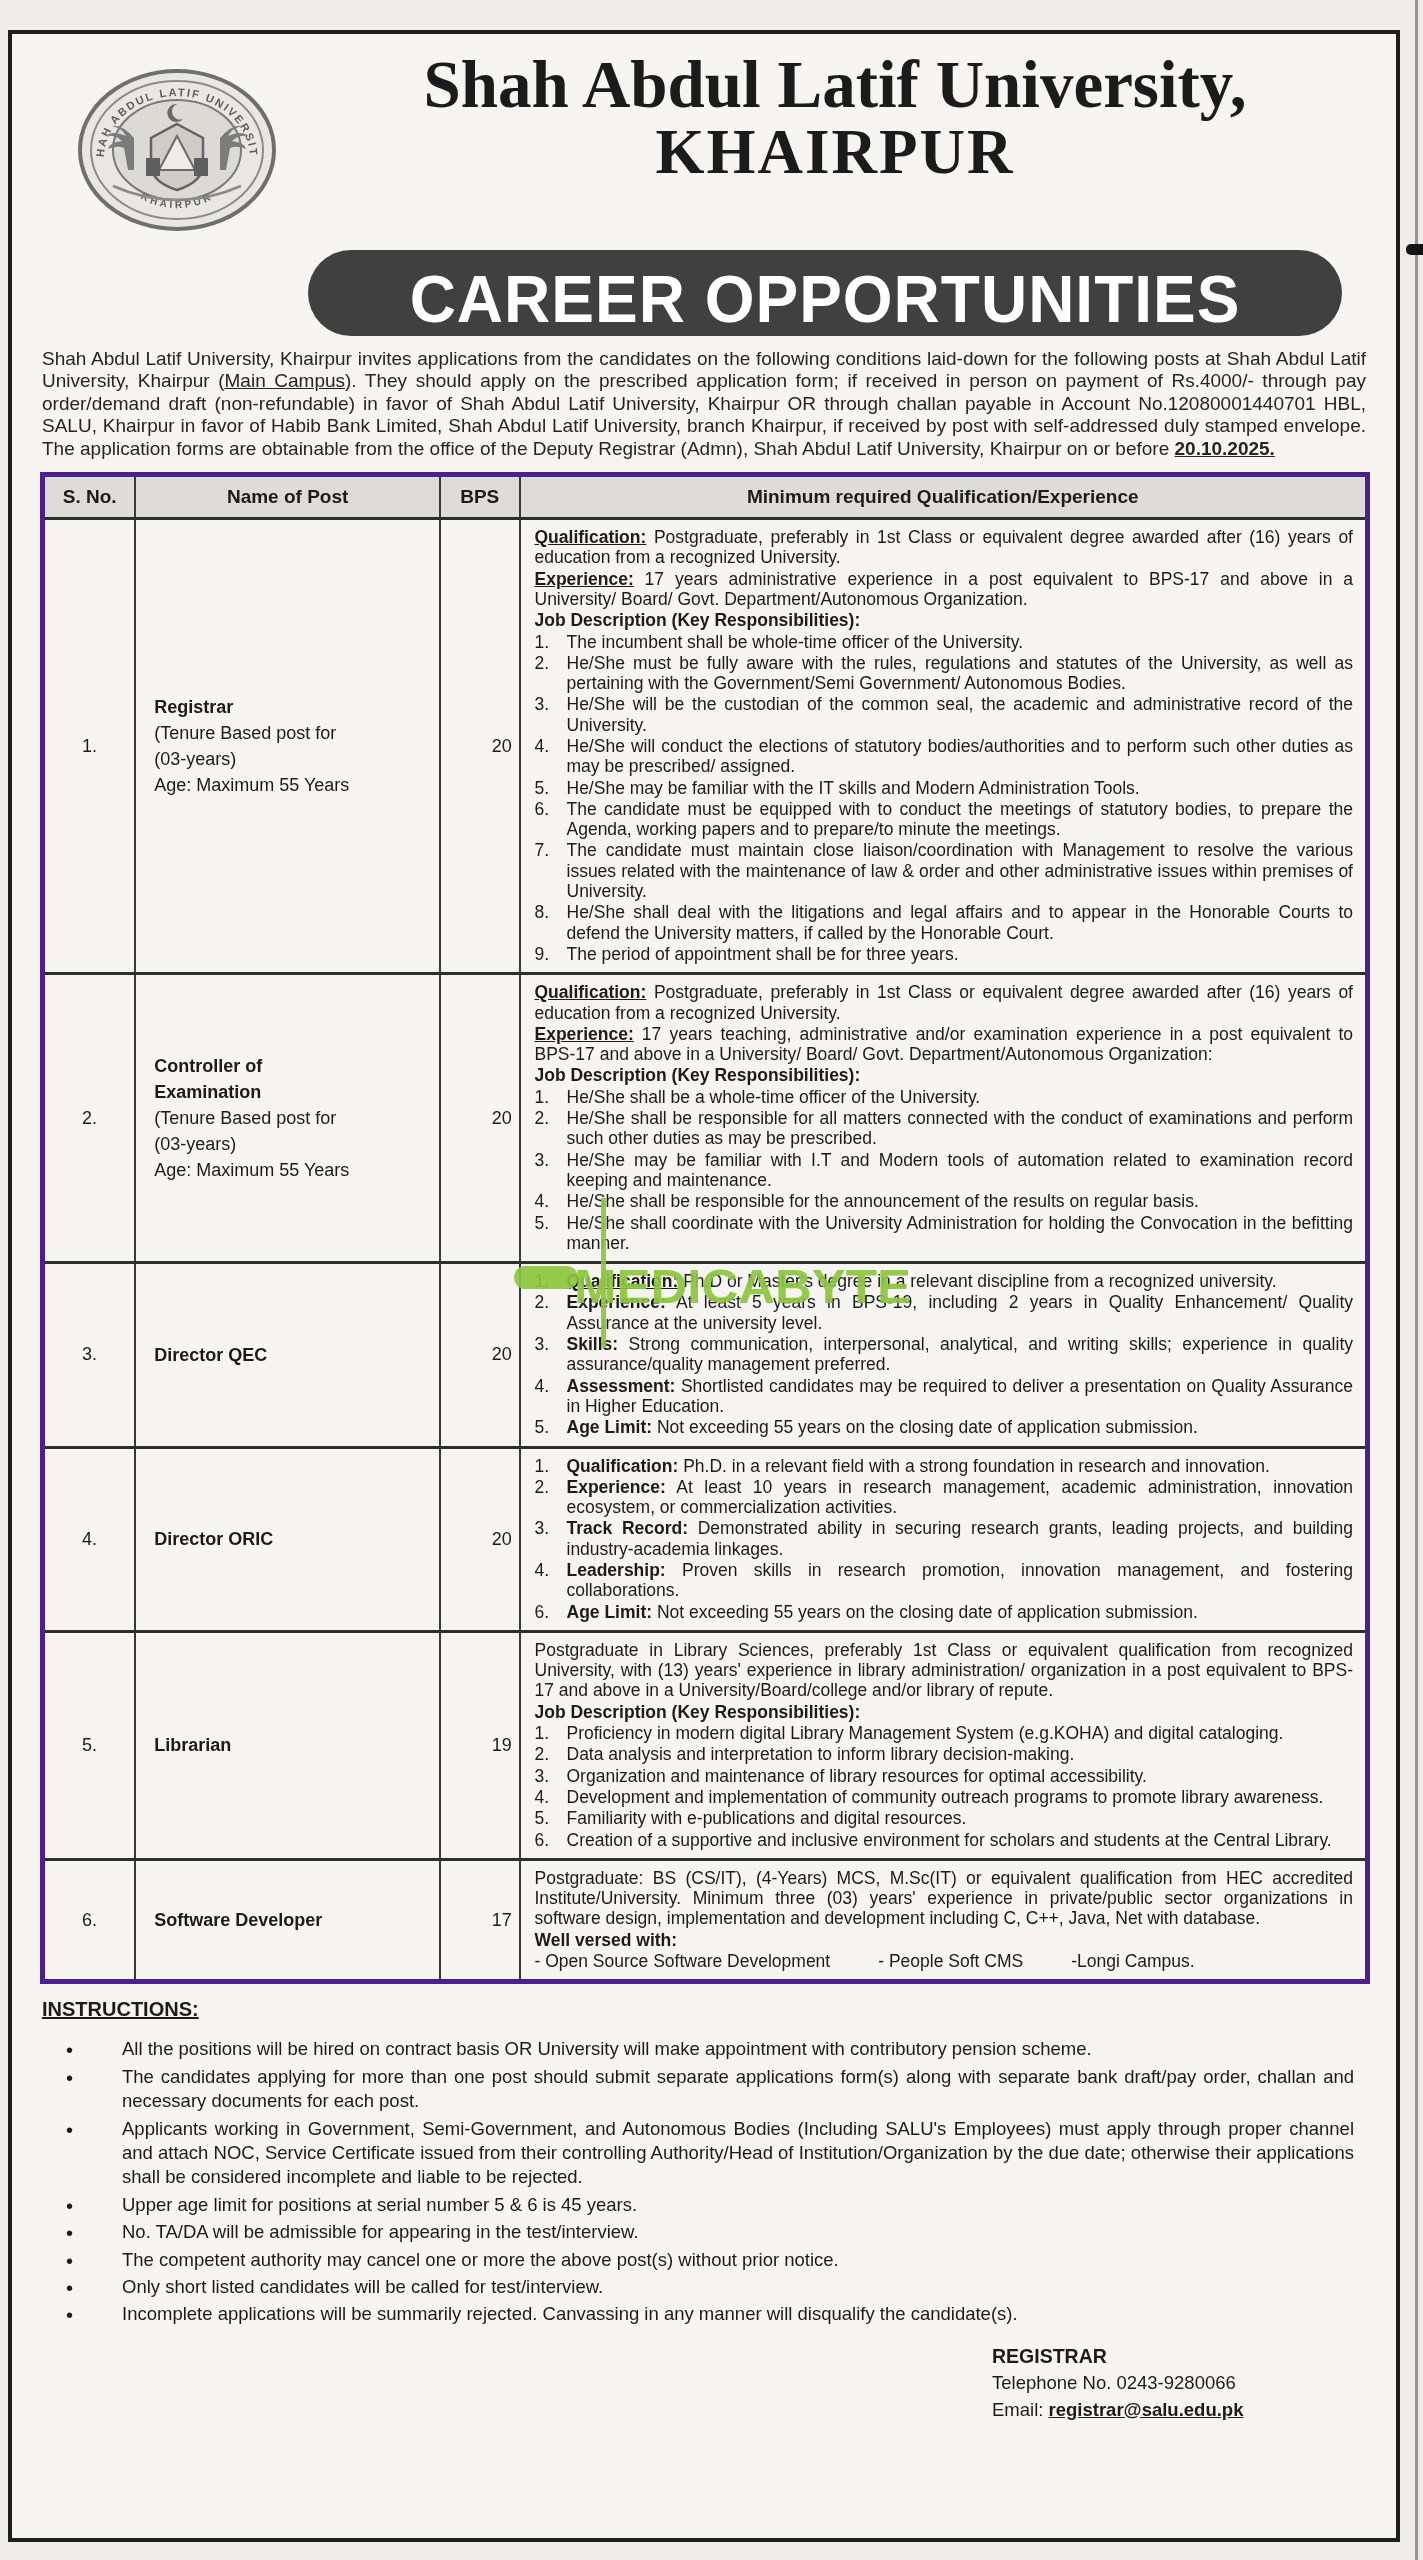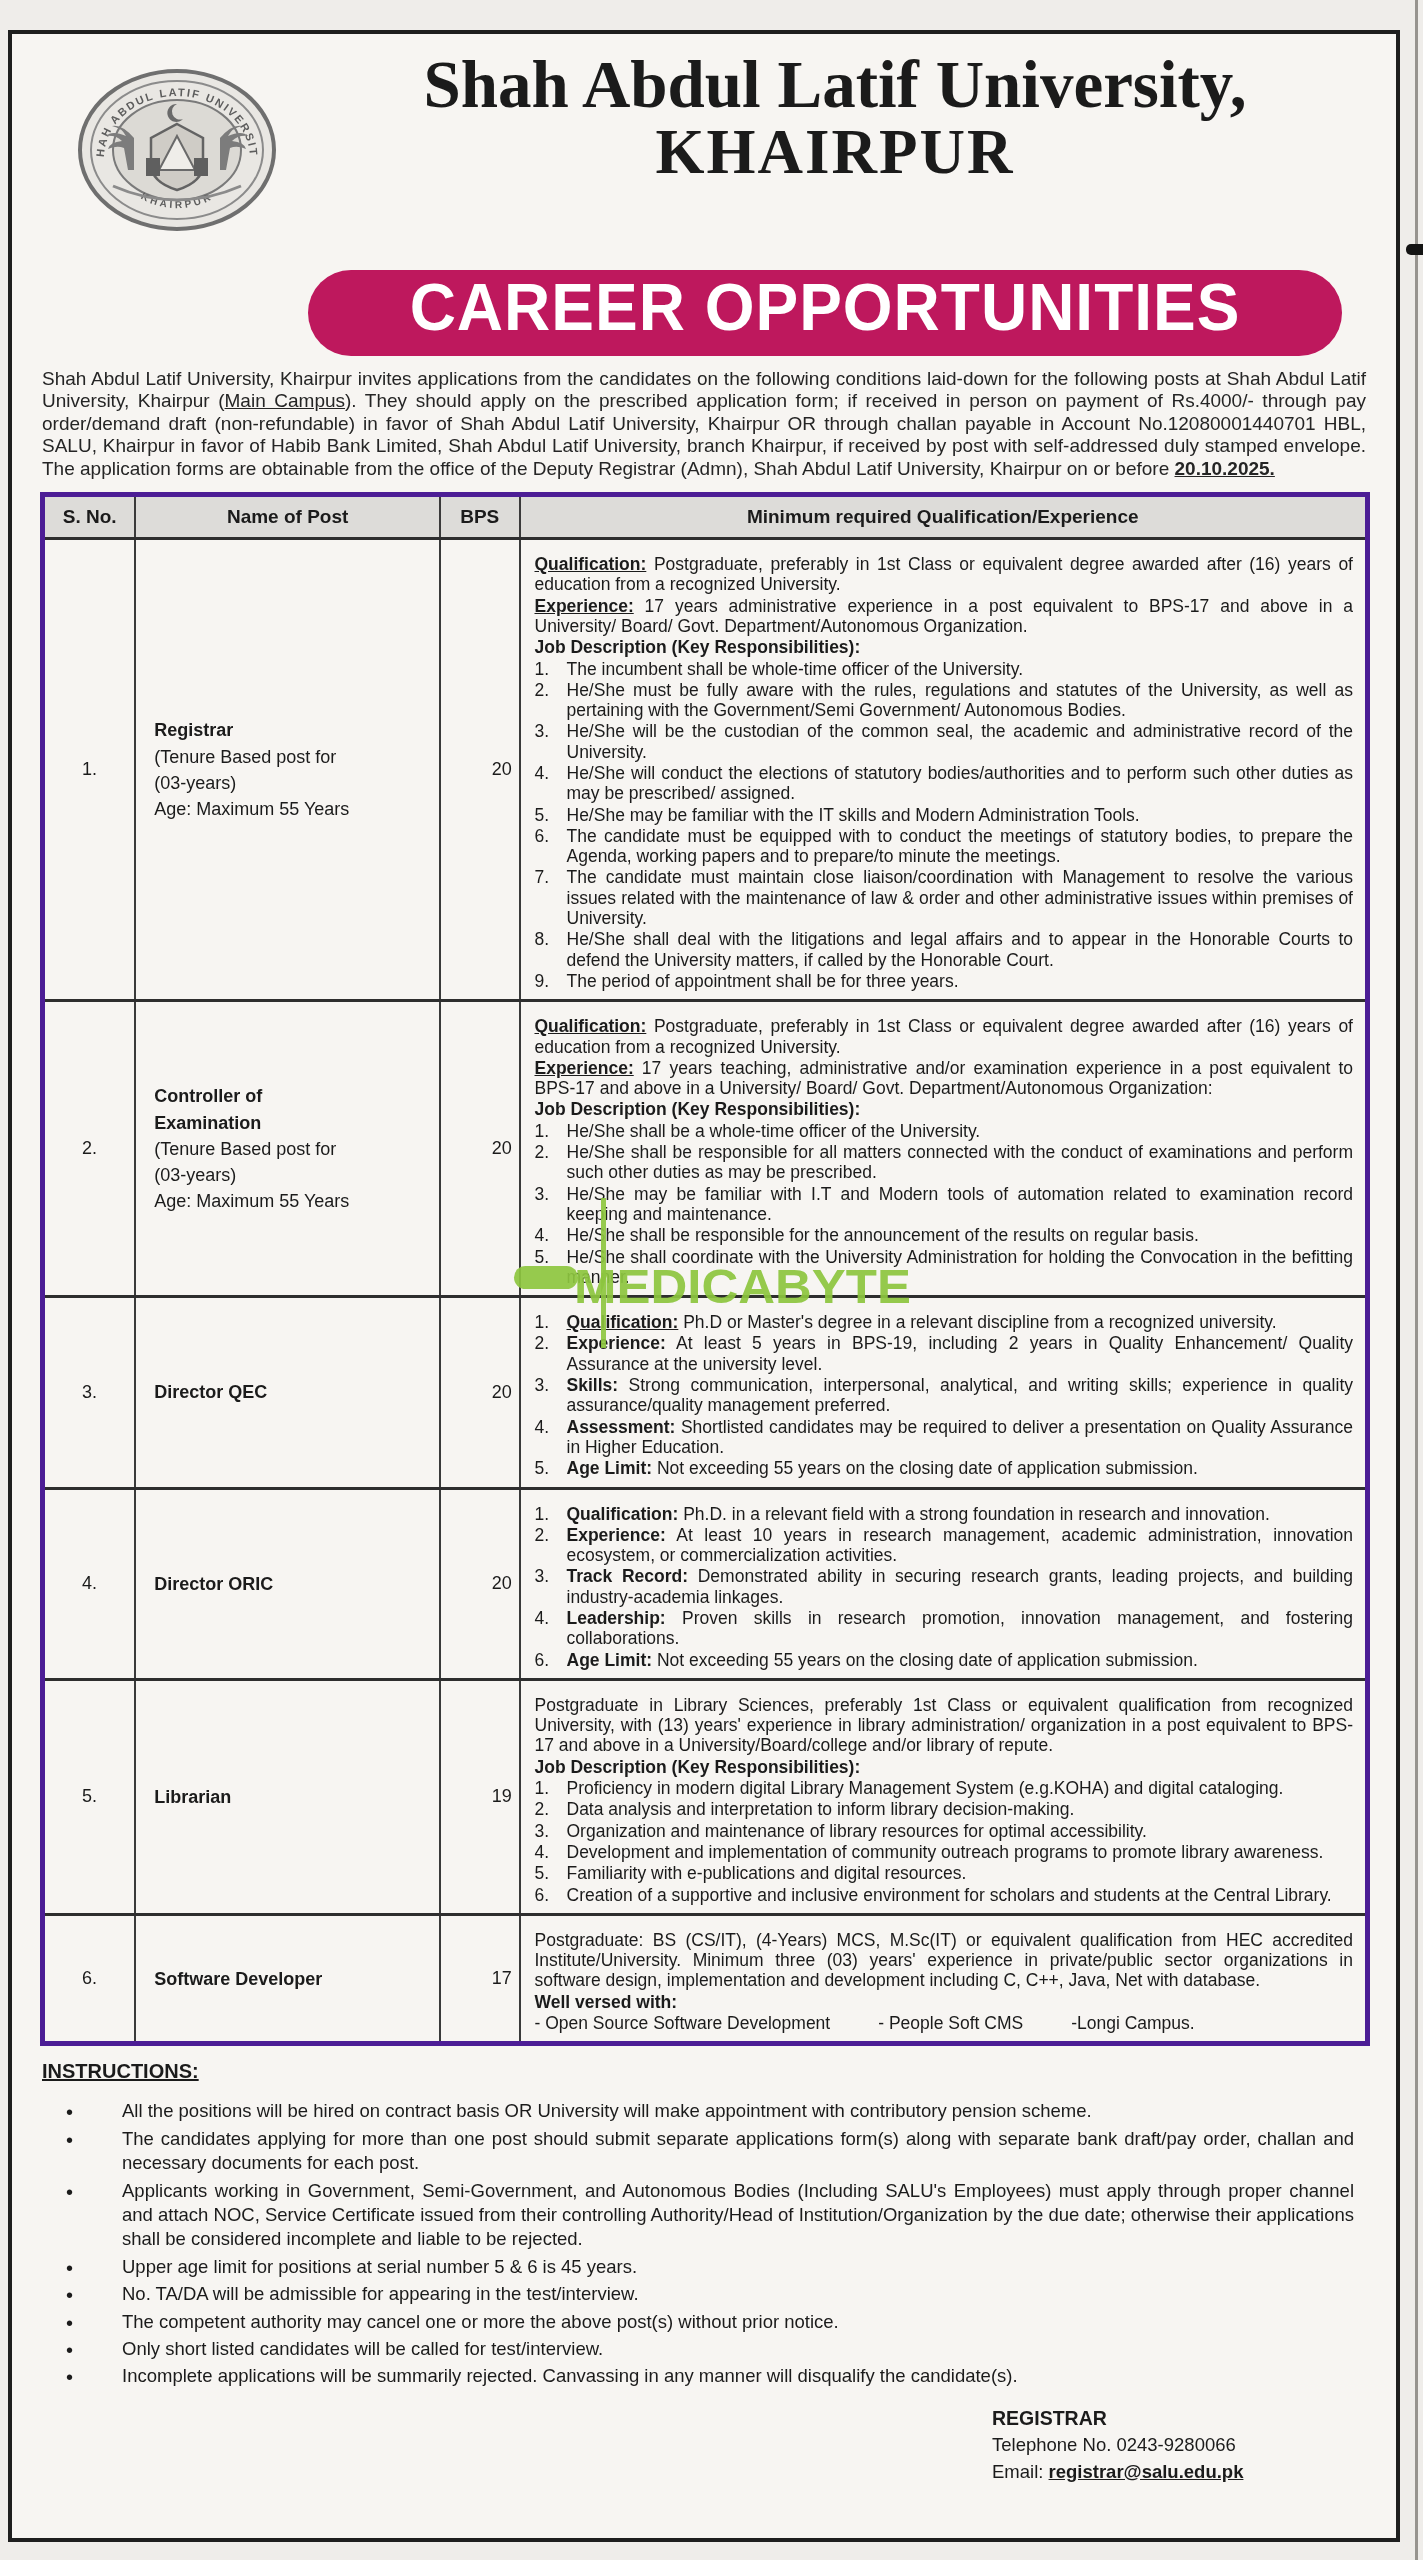--- a/index.html
+++ b/index.html
@@ -9,38 +9,38 @@
       border:4px solid #1e1e1e;background:#f7f5f2;padding:14px 26px 0 28px;overflow:hidden;color:#1b1b1b;}
   
   .hdr{position:relative;min-height:196px;}
   .seal{position:absolute;left:34px;top:16px;width:206px;height:168px;}
   .titles{margin-left:260px;text-align:center;}
   .uni{font-family:"Liberation Serif",serif;font-weight:bold;font-size:67px;line-height:1.02;margin:2px 0 0 0;}
   .city{font-family:"Liberation Serif",serif;font-weight:bold;font-size:63px;line-height:1.02;margin:2px 0 0 0;letter-spacing:2px;}
   .refline{font-family:"Liberation Serif",serif;font-size:32px;margin-top:8px;white-space:nowrap;}
   .refline .dated{margin-left:30px;}
   
-  .banner{margin:24px 0 12px 268px;width:1034px;height:86px;background:#be185d;border-radius:44px;
-          display:flex;align-items:flex-start;justify-content:center;}
+  .banner{margin:4px 0 12px 268px;width:1034px;height:86px;background:#404040;border-radius:44px;
+          display:flex;align-items:flex-end;justify-content:center;}
   .banner span{color:#ffffff;font-weight:bold;font-size:64px;letter-spacing:1px;transform:scaleY(1.04);}
   
   .intro{font-size:19px;line-height:1.18;text-align:justify;margin:4px 4px 12px 2px;color:#252525;}
   .u{text-decoration:underline;}
   .b{font-weight:bold;}
   .bu{font-weight:bold;text-decoration:underline;}
   .gap{margin-left:48px;}
   
   table{width:100%;border-collapse:collapse;border:5px solid #4c1d95;font-family:Liberation Sans, sans-serif;}
   th{background:#dddcd9;border:2px solid #3a3a3a;font-size:19px;padding:9px 4px;font-weight:bold;}
   td{border:2px solid #3a3a3a;font-size:17.5px;vertical-align:middle;}
   tr{border-top:3px solid #2e2e2e;}
   td.sno{text-align:center;width:7%;font-size:18px;}
   td.post{width:23%;padding:6px 6px 6px 18px;line-height:1.45;font-size:18px;}
   td.bps{text-align:center;width:6%;font-size:18px;padding-left:45px;}
-  td.qual{width:64%;padding:14px 12px 7px 14px;vertical-align:top;line-height:1.16;text-align:justify;}
+  td.qual{width:64%;padding:7px 12px 7px 14px;vertical-align:top;line-height:1.16;text-align:justify;}
   .blk{margin:0 0 1px 0;}
   .blk.numbered{display:flex;}
   .no{flex:0 0 32px;}
   .bt{flex:1;}
   
   .instr-head{font-size:20px;font-weight:bold;text-decoration:underline;margin:14px 0 8px 2px;}
   ul.instr{list-style:none;margin:16px;padding:0;}
   ul.instr li{position:relative;padding-left:66px;font-size:18.5px;line-height:1.32;text-align:justify;margin:3px 0;}
   ul.instr li::before{content:"\2022";position:absolute;left:10px;top:0;font-size:20px;}
   

